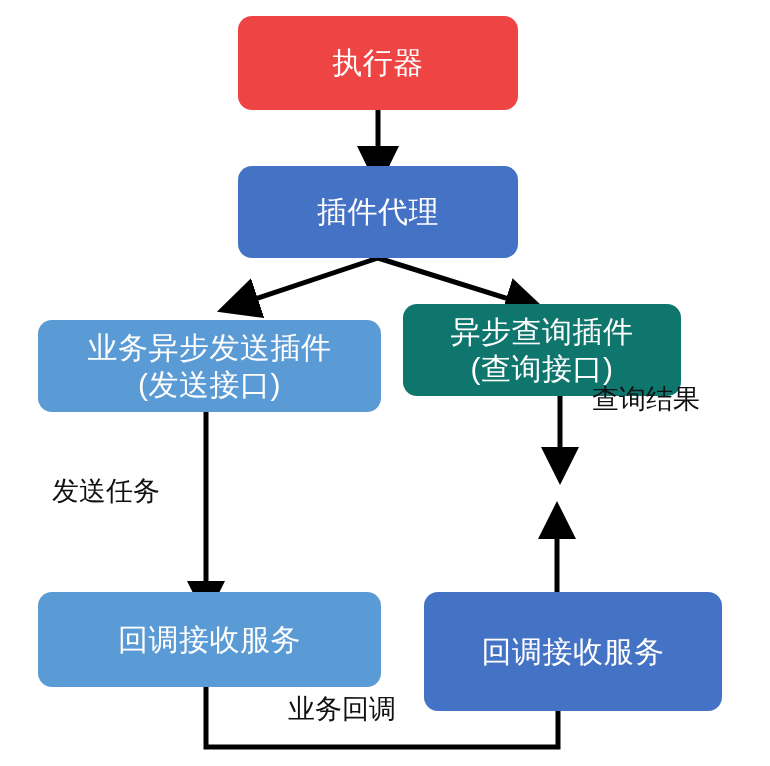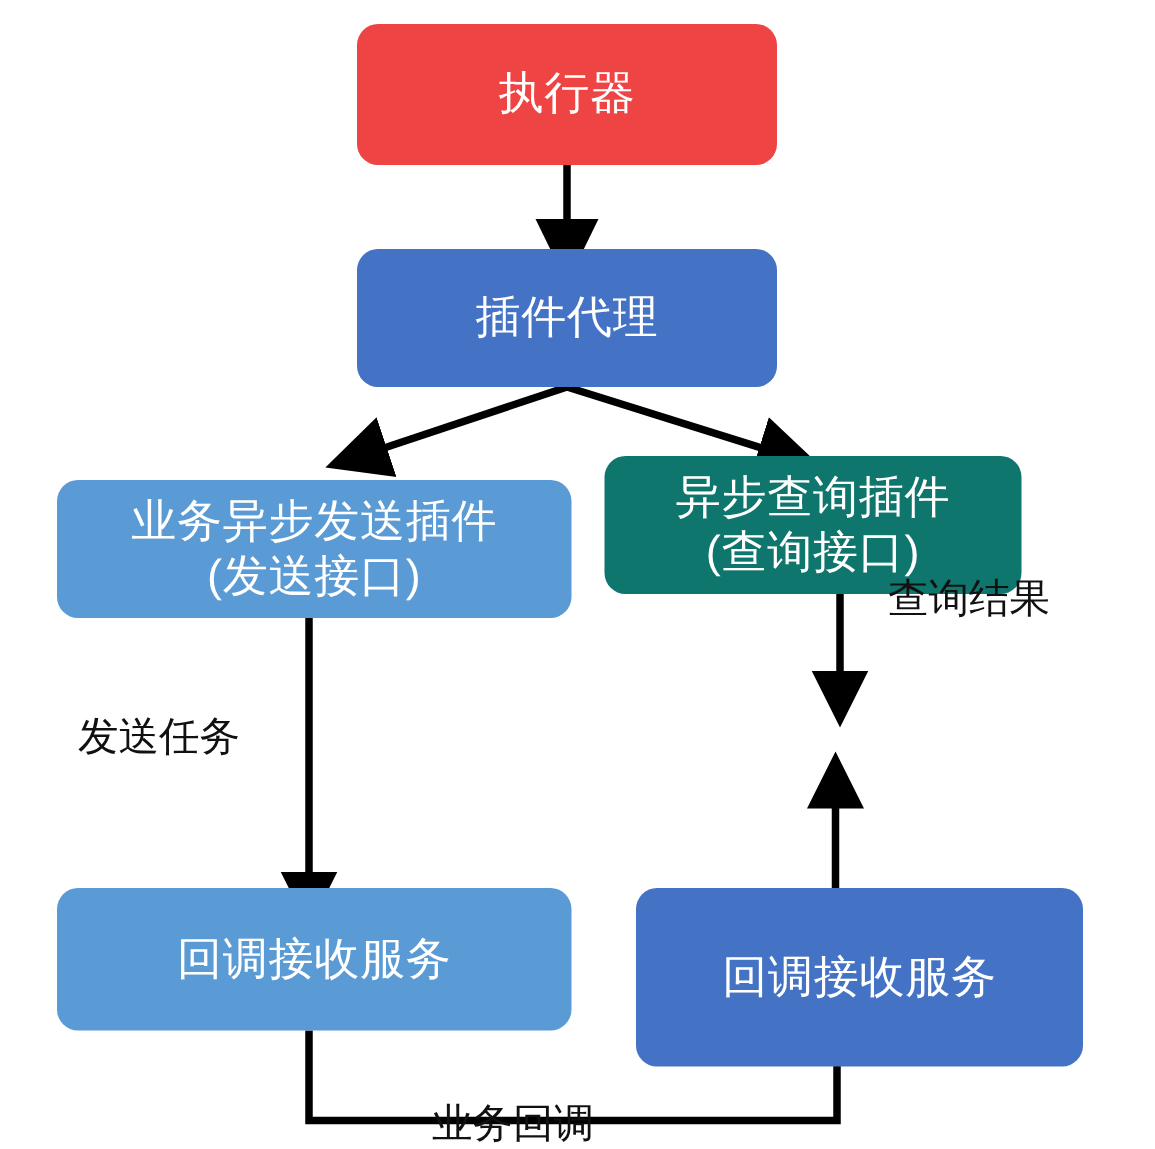--- a/index.html
+++ b/index.html
@@ -132,15 +132,15 @@
 
   <div class="node" style="left:424px; top:592px; width:298px; height:119px; background:#4472C4;">
     <span>回调接收服务</span>
   </div>
 
   <div class="edge-label" style="left:52px; top:478px;">发送任务</div>
 
   <div class="edge-label" style="left:592px; top:386px;">查询结果</div>
 
 
-  <div class="edge-label" style="left:288px; top:696px;margin-top:40px;">业务回调</div>
+  <div class="edge-label" style="left:288px; top:696px;">业务回调</div>
 
 </div>
 
 </body></html>

